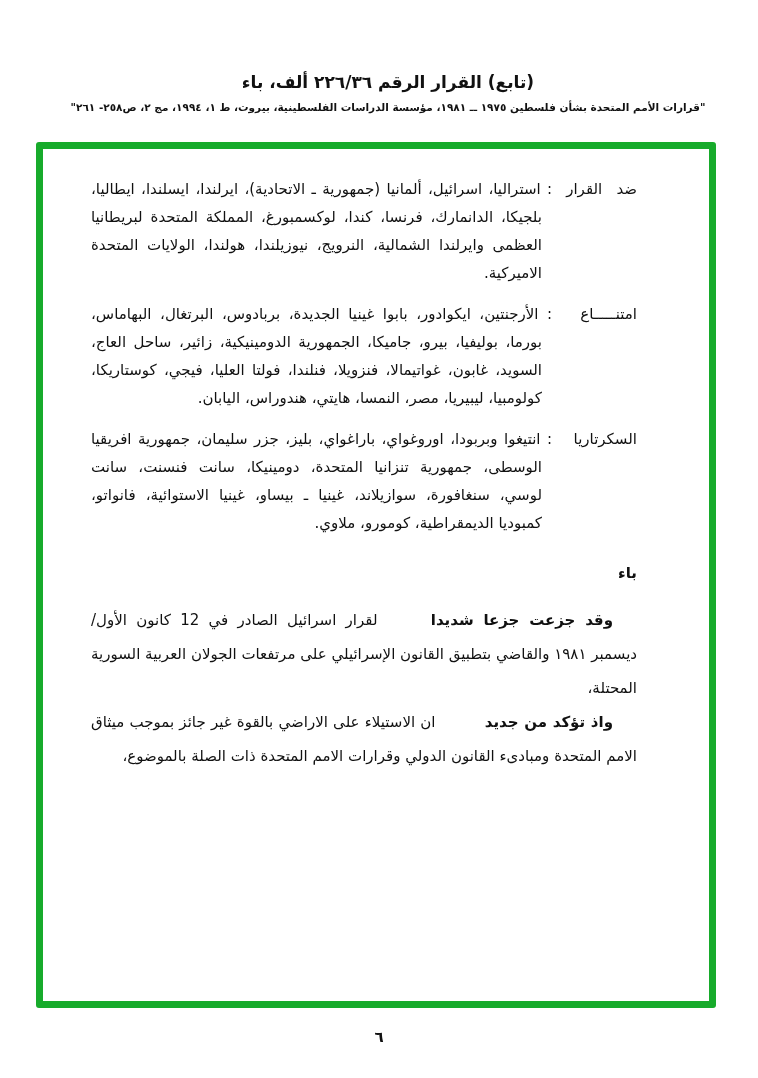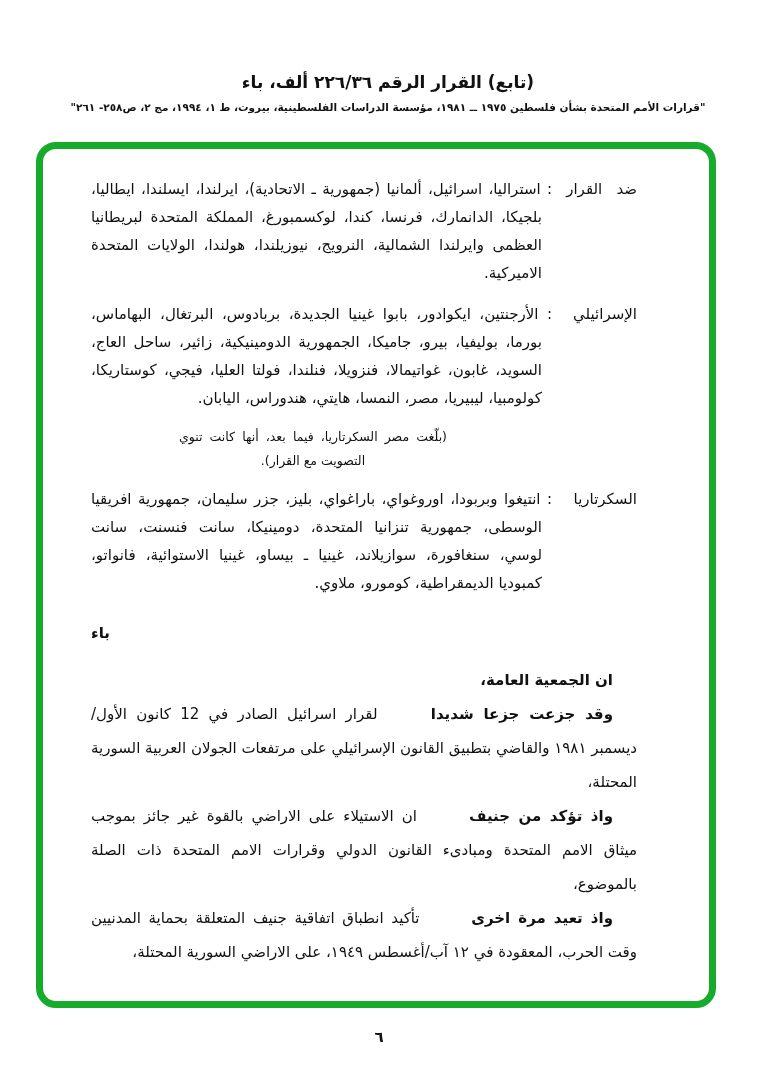--- a/index.html
+++ b/index.html
@@ -12,42 +12,42 @@
     direction: rtl;
     overflow: hidden;
   }
   .doc-header { position: absolute; top: 72px; left: 14px; width: 748px; text-align: center; }
   .doc-title { font-size: 17px; font-weight: bold; letter-spacing: 0; }
   .doc-source { font-size: 10.5px; font-weight: bold; margin-top: 9px; white-space: nowrap; }
   .frame {
     position: absolute; left: 36px; top: 142px;
     width: 680px; height: 866px;
     border: 7px solid #17ab2b;
-    border-radius: 20px;
+    border-radius: 3px;
     background: #ffffff;
   }
   .content {
     padding: 26px 72px 0 48px;
     font-size: 15px;
     line-height: 28px;
     text-align: justify;
   }
   .vote { padding-right: 95px; text-indent: -95px; margin-bottom: 13px; }
   .vote-label {
     display: inline-block; width: 90px;
     text-indent: 0; font-weight: bold; font-weight: normal;
     text-align: justify; text-align-last: justify;
     white-space: nowrap; overflow: hidden; vertical-align: bottom;
   }
   .note {
     width: 268px; margin: 0 190px 12px 0;
     font-size: 12.5px; line-height: 24px;
     text-align: justify; text-align-last: center;
   }
-  .section-heading { text-align: left; font-weight: bold; font-size: 15px; margin: 22px 0 16px; text-indent: 0; }
+  .section-heading { text-align: right; font-weight: bold; font-size: 15px; margin: 22px 0 16px; text-indent: 0; }
   .preamble-intro { font-weight: bold; margin-bottom: 6px; text-indent: 0; }
   .body-par { font-size: 15px; line-height: 34px; text-indent: 24px; margin: 0; }
   .lead { font-weight: bold; margin-left: 44px; }
   .page-number {
     position: absolute; left: 0; top: 1028px; width: 758px;
     text-align: center; font-size: 15px; font-weight: bold;
   }
 </style>
 </head>
 <body>
@@ -55,32 +55,29 @@
 <div class="doc-header">
   <div class="doc-title">(تابع) القرار الرقم ٢٢٦/٣٦ ألف، باء</div>
   <div class="doc-source">"قرارات الأمم المتحدة بشأن فلسطين ١٩٧٥ ــ ١٩٨١، مؤسسة الدراسات الفلسطينية، بيروت، ط ١، ١٩٩٤، مج ٢، ص٢٥٨- ٢٦١"</div>
 </div>
 
 <div class="frame">
   <div class="content">
 
     <p class="vote"><span class="vote-label">ضد القرار :</span> <span>استراليا، اسرائيل، ألمانيا (جمهورية ـ الاتحادية)، ايرلندا، ايسلندا، ايطاليا، بلجيكا، الدانمارك، فرنسا، كندا، لوكسمبورغ، المملكة المتحدة لبريطانيا العظمى وايرلندا الشمالية، النرويج، نيوزيلندا، هولندا، الولايات المتحدة الاميركية.</span></p>
 
-    <p class="vote"><span class="vote-label">الإسرائيلي :</span> <span>الأرجنتين، ايكوادور، بابوا غينيا الجديدة، بربادوس، البرتغال، البهاماس، بورما، بوليفيا، بيرو، جاميكا، الجمهورية الدومينيكية، زائير، ساحل العاج، السويد، غابون، غواتيمالا، فنزويلا، فنلندا، فولتا العليا، فيجي، كوستاريكا، كولومبيا، ليبيريا، مصر، النمسا، هايتي، هندوراس، اليابان.</span></p>
+    <p class="vote"><span class="vote-label">امتنـــــاع :</span> <span>الأرجنتين، ايكوادور، بابوا غينيا الجديدة، بربادوس، البرتغال، البهاماس، بورما، بوليفيا، بيرو، جاميكا، الجمهورية الدومينيكية، زائير، ساحل العاج، السويد، غابون، غواتيمالا، فنزويلا، فنلندا، فولتا العليا، فيجي، كوستاريكا، كولومبيا، ليبيريا، مصر، النمسا، هايتي، هندوراس، اليابان.</span></p>
 
-    <p class="note">(بلّغت مصر السكرتاريا، فيما بعد، أنها كانت تنوي التصويت مع القرار).</p>
 
     <p class="vote"><span class="vote-label">السكرتاريا :</span> <span>انتيغوا وبربودا، اوروغواي، باراغواي، بليز، جزر سليمان، جمهورية افريقيا الوسطى، جمهورية تنزانيا المتحدة، دومينيكا، سانت فنسنت، سانت لوسي، سنغافورة، سوازيلاند، غينيا ـ بيساو، غينيا الاستوائية، فانواتو، كمبوديا الديمقراطية، كومورو، ملاوي.</span></p>
 
     <p class="section-heading">باء</p>
 
-    <p class="body-par preamble-intro">ان الجمعية العامة،</p>
 
     <p class="body-par"><span class="lead">وقد جزعت جزعا شديدا</span> <span>لقرار اسرائيل الصادر في 12 كانون الأول/ديسمبر ١٩٨١ والقاضي بتطبيق القانون الإسرائيلي على مرتفعات الجولان العربية السورية المحتلة،</span></p>
 
-    <p class="body-par"><span class="lead">واذ تؤكد من جنيف</span> <span>ان الاستيلاء على الاراضي بالقوة غير جائز بموجب ميثاق الامم المتحدة ومبادىء القانون الدولي وقرارات الامم المتحدة ذات الصلة بالموضوع،</span></p>
+    <p class="body-par"><span class="lead">واذ تؤكد من جديد</span> <span>ان الاستيلاء على الاراضي بالقوة غير جائز بموجب ميثاق الامم المتحدة ومبادىء القانون الدولي وقرارات الامم المتحدة ذات الصلة بالموضوع،</span></p>
 
-    <p class="body-par"><span class="lead">واذ تعيد مرة اخرى</span> <span>تأكيد انطباق اتفاقية جنيف المتعلقة بحماية المدنيين وقت الحرب، المعقودة في ١٢ آب/أغسطس ١٩٤٩، على الاراضي السورية المحتلة،</span></p>
 
   </div>
 </div>
 
 <div class="page-number">٦</div>
 
 </body></html>

